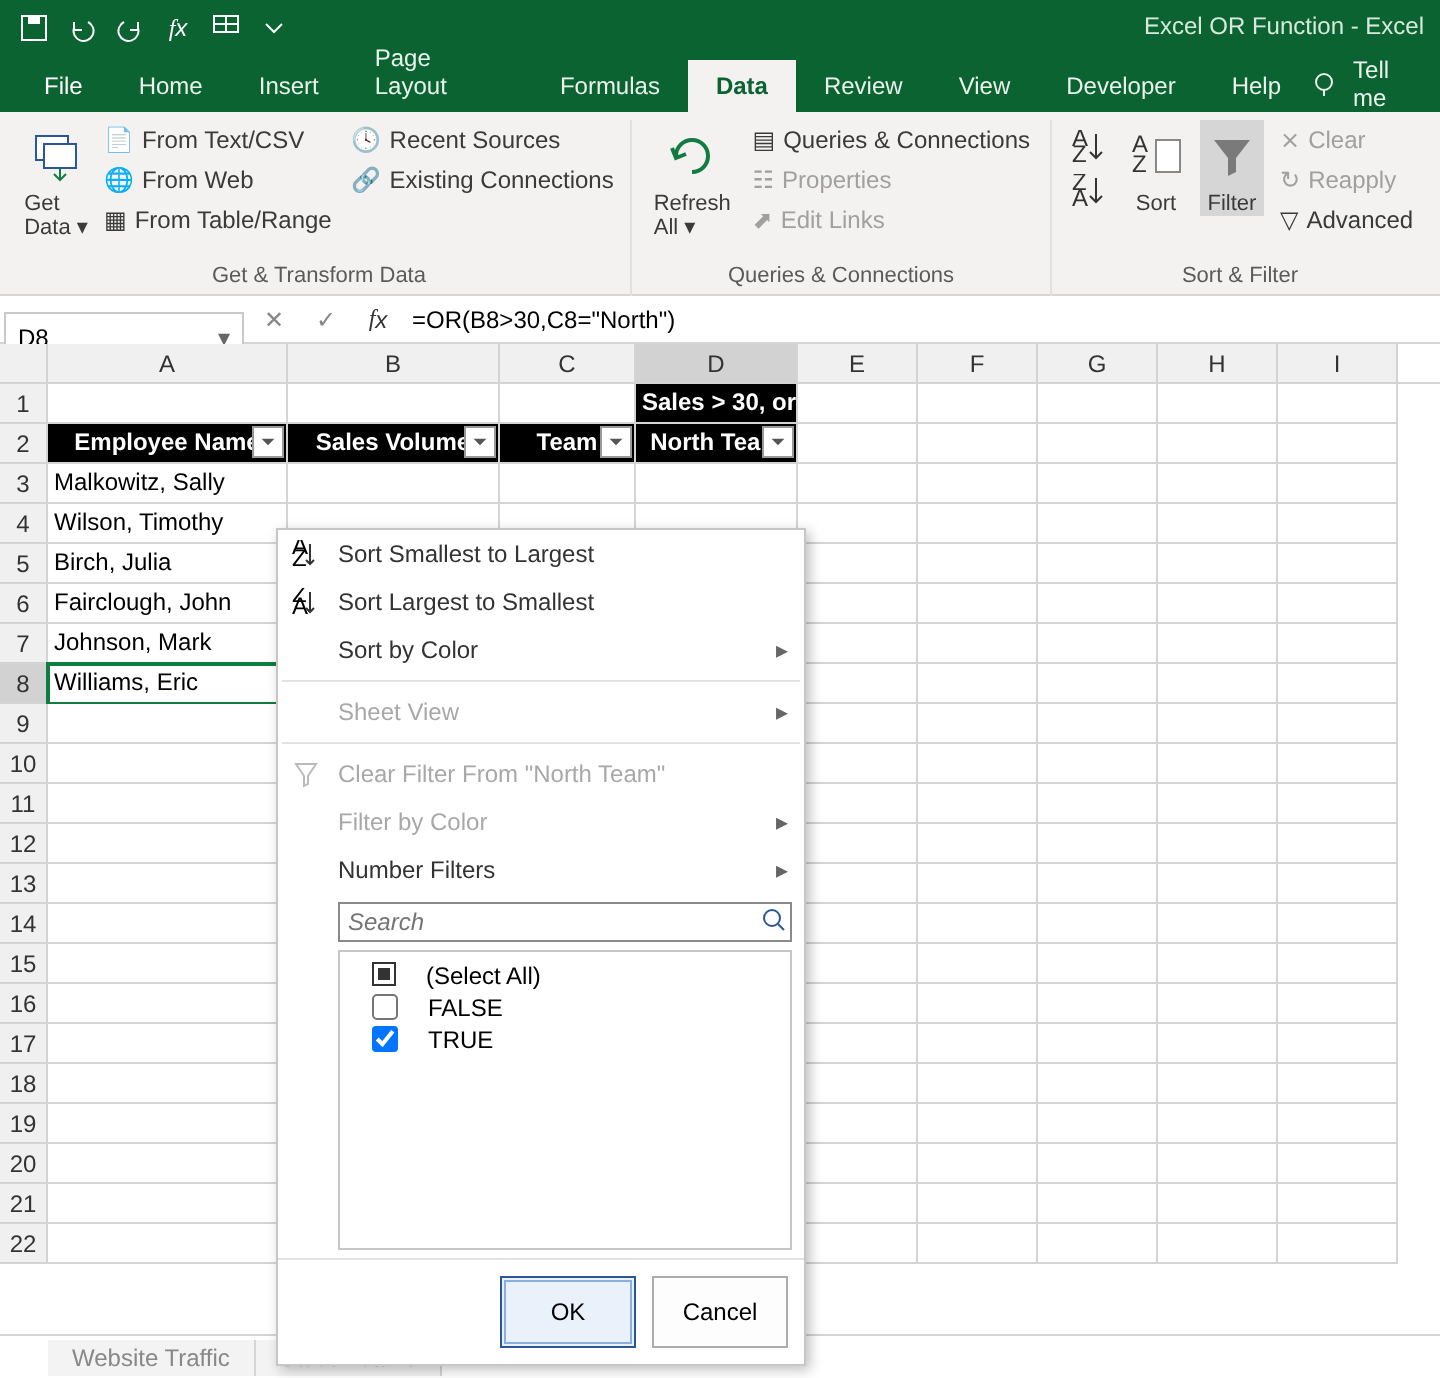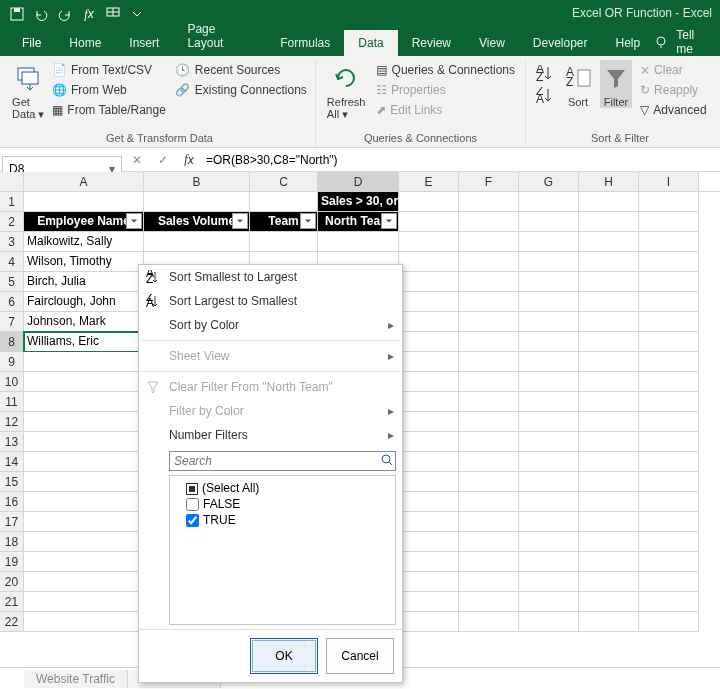--- a/index.html
+++ b/index.html
@@ -2,21 +2,21 @@
 <html><head>
 <meta charset="utf-8">
 <style>
 *{box-sizing:border-box;margin:0;padding:0;font-family:"Segoe UI",Arial,sans-serif;font-size:12px;-webkit-user-select:none;user-select:none}
 body{background:#fff;overflow:hidden;width:720px;height:689px;position:relative}
 .qat{background:#0c6332;height:28px;display:flex;align-items:center;padding:0 6px;color:#fff}
 .qat .ico{width:22px;height:22px;display:flex;align-items:center;justify-content:center;margin-right:2px}
 .qat .title{position:absolute;right:8px;top:6px;color:#d6e9dc;font-size:12px}
 .tabs{background:#0c6332;height:28px;display:flex;align-items:flex-end;color:#fff;padding-left:8px}
 .tabs .tab{padding:6px 14px 6px;cursor:pointer;color:#e8f3ec}
-.tabs .tab.active{background:#f3f2f1;color:#0c6332;font-weight:400}
+.tabs .tab.active{background:#f3f2f1;color:#0c6332;font-weight:700}
 .tabs .tab.file{background:#0c6332;color:#fff}
 .tabs .right{margin-left:auto;display:flex;align-items:center;gap:8px;padding-right:8px;color:#e8f3ec}
 .ribbon{background:#f3f2f1;height:92px;border-bottom:1px solid #d6d6d6;display:flex;padding:4px 4px 0}
 .group{border-right:1px solid #e1e1e1;padding:0 8px 2px;display:flex;flex-direction:column;justify-content:space-between;height:88px}
 .group .label{text-align:center;color:#5a5a5a;font-size:11px;padding:2px 0}
 .gbody{display:flex;align-items:flex-start;gap:6px;flex:1}
 .bigbtn{display:flex;flex-direction:column;align-items:center;justify-content:center;width:48px;padding-top:2px;cursor:pointer}
 .bigbtn .icn{width:32px;height:32px;display:flex;align-items:center;justify-content:center}
 .bigbtn .lab{font-size:11px;text-align:left;line-height:12px;color:#3a3a3a;margin-top:2px}
 .smrow{display:flex;flex-direction:column;gap:4px;padding-top:2px}
@@ -46,21 +46,21 @@
 .menu{position:absolute;left:138px;top:264px;width:265px;background:#fff;border:1px solid #c6c6c6;box-shadow:2px 2px 6px rgba(0,0,0,0.25);z-index:10}
 .mitem{display:flex;align-items:center;height:24px;padding:0 8px 0 30px;position:relative;color:#333;cursor:pointer}
 .mitem.disabled{color:#a8a8a8;cursor:default}
 .mitem .micn{position:absolute;left:6px;width:16px;height:16px;display:flex;align-items:center;justify-content:center}
 .mitem .arrow{margin-left:auto;color:#666}
 .msep{height:1px;background:#e1e1e1;margin:3px 2px}
 .msearch{margin:4px 6px 4px 30px;position:relative}
 .msearch input{width:100%;border:1px solid #8a8a8a;padding:2px 18px 2px 4px;font-style:italic;color:#888}
 .msearch .sicn{position:absolute;right:3px;top:3px;color:#2b579a}
 .tree{margin:2px 6px 4px 30px;border:1px solid #c6c6c6;height:150px;padding:4px;overflow:auto}
-.titem{display:flex;align-items:flex-end;gap:4px;padding:1px 0 1px 12px}
+.titem{display:flex;align-items:flex-start;gap:15px;padding:1px 0 1px 12px}
 .titem input{margin:0}
 .mbtns{display:flex;justify-content:flex-end;gap:8px;padding:8px;border-top:1px solid #e1e1e1}
 .btn{width:68px;height:36px;border:1px solid #adadad;background:#fdfdfd;cursor:pointer}
 .btn.primary{border:1px solid #2b579a;background:#eaf1fb;outline:1px solid #87b1e0;outline-offset:-3px}
 .sheet-tabs{position:absolute;bottom:0;left:0;right:0;height:22px;border-top:1px solid #d4d4d4;display:flex;align-items:center;background:#fff;padding-left:24px}
 .stab{padding:2px 12px;border-right:1px solid #d4d4d4;color:#888;background:#f3f3f3}
 svg{display:block}
 </style>
 </head>
 <body>

